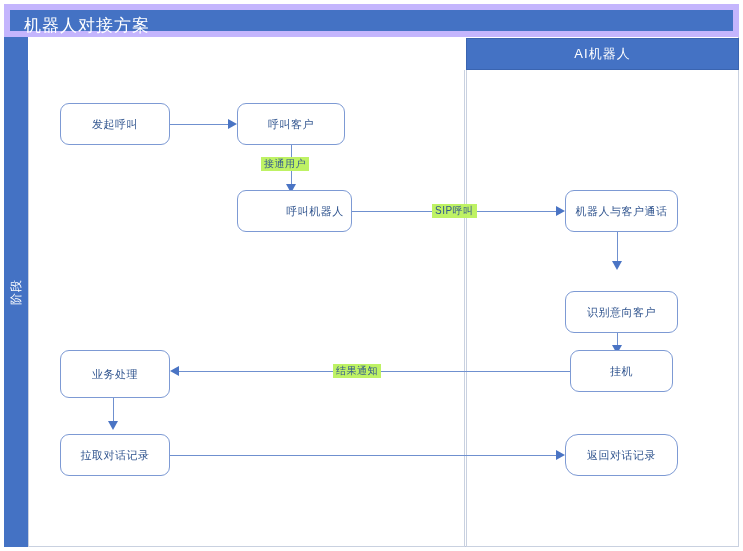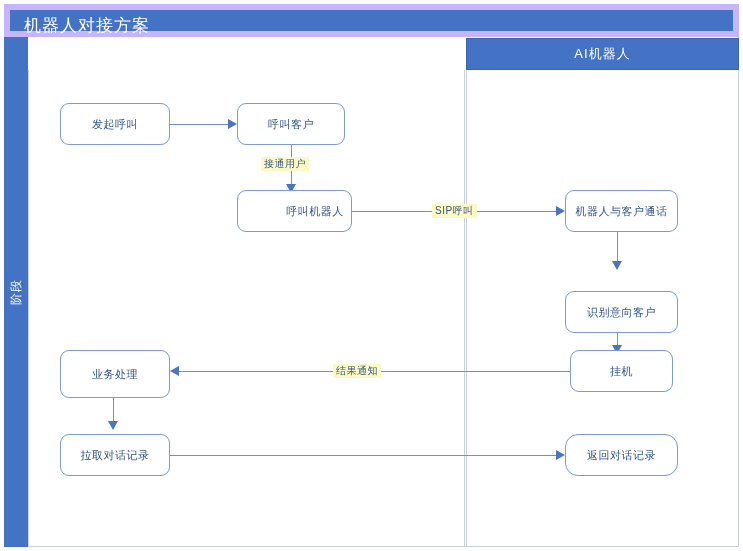--- a/index.html
+++ b/index.html
@@ -149,21 +149,21 @@
   }
   .arrow.down {
     border-left: 5px solid transparent;
     border-right: 5px solid transparent;
     border-top: 9px solid #4a74c4;
   }
 
   
   .edge-label {
     position: absolute;
-    background: #fef9c3;
+    background: #bef264;
     color: #31558f;
     font-size: 10px;
     padding: 0 3px;
     white-space: nowrap;
     letter-spacing: 0.5px;
   }
 </style>
 </head>
 <body>
 

